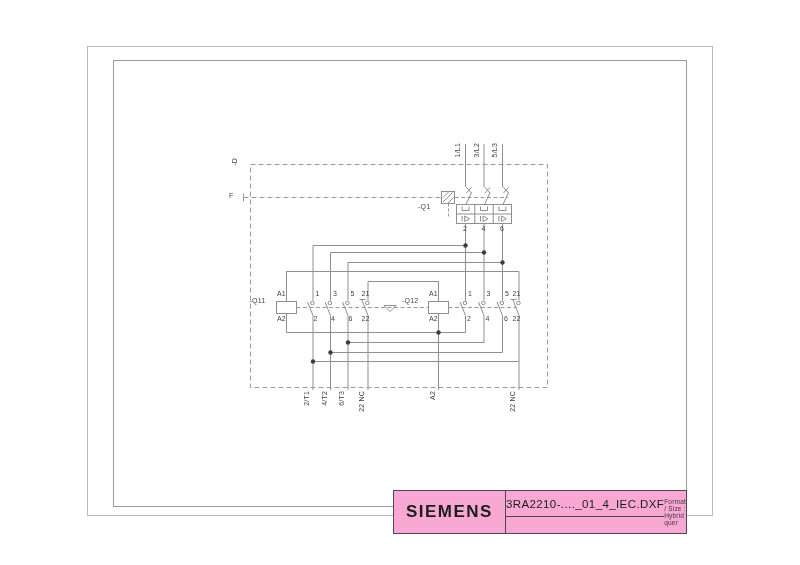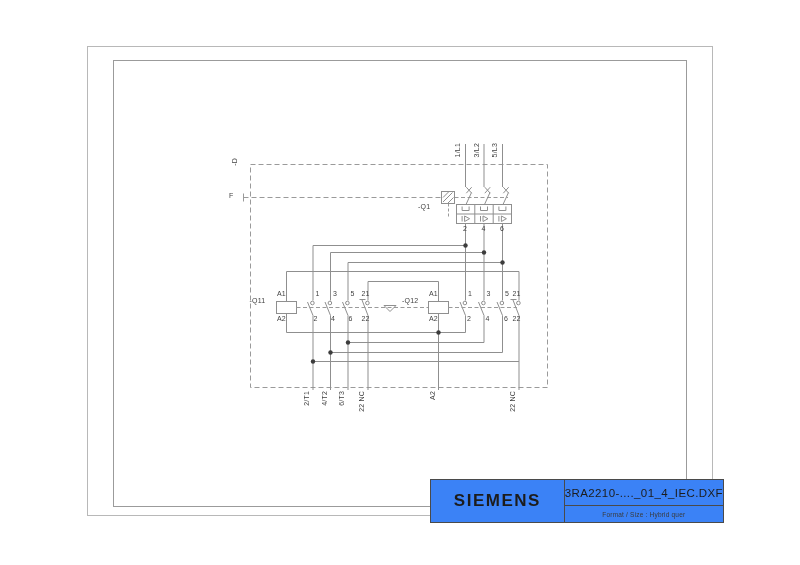--- a/index.html
+++ b/index.html
@@ -8,29 +8,29 @@
     font-family:"Liberation Sans", sans-serif; overflow:hidden;
   }
   #schem-svg { position:absolute; left:0; top:0; }
   .lbl {
     position:absolute; font-size:7px; line-height:8px; color:#3f3f3f;
     white-space:pre; letter-spacing:0.2px;
   }
   .rot { writing-mode:vertical-rl; transform:rotate(180deg); }
   
   #title-block {
-    position:absolute; left:393px; top:479px; width:292px; height:42px;
-    background:#3b82f6; border:1px solid #4a4a4a; display:flex;margin-left:37px;
+    position:absolute; left:393px; top:490px; width:292px; height:42px;
+    background:#f9a8d4; border:1px solid #4a4a4a; display:flex;
   }
   #tb-brand {
     width:137px; border-right:1px solid #4a4a4a; display:flex;
     align-items:center; justify-content:center;
     font-size:17px; font-weight:bold; letter-spacing:1.5px; color:#1c1c1c;
   }
-  #tb-right { flex:1; display:flex; flex-direction:column; }
+  #tb-right { flex:1; display:flex; flex-direction:row; }
   #tb-filename {
     height:25px; border-bottom:1px solid #4a4a4a; display:flex;
     align-items:center; justify-content:center;
     font-size:11.5px; color:#1c1c1c; letter-spacing:0.4px;
   }
   #tb-format {
     flex:1; display:flex; align-items:center; justify-content:center;
     font-size:6.5px; color:#3a3a3a; letter-spacing:0.2px;
   }
 </style>

